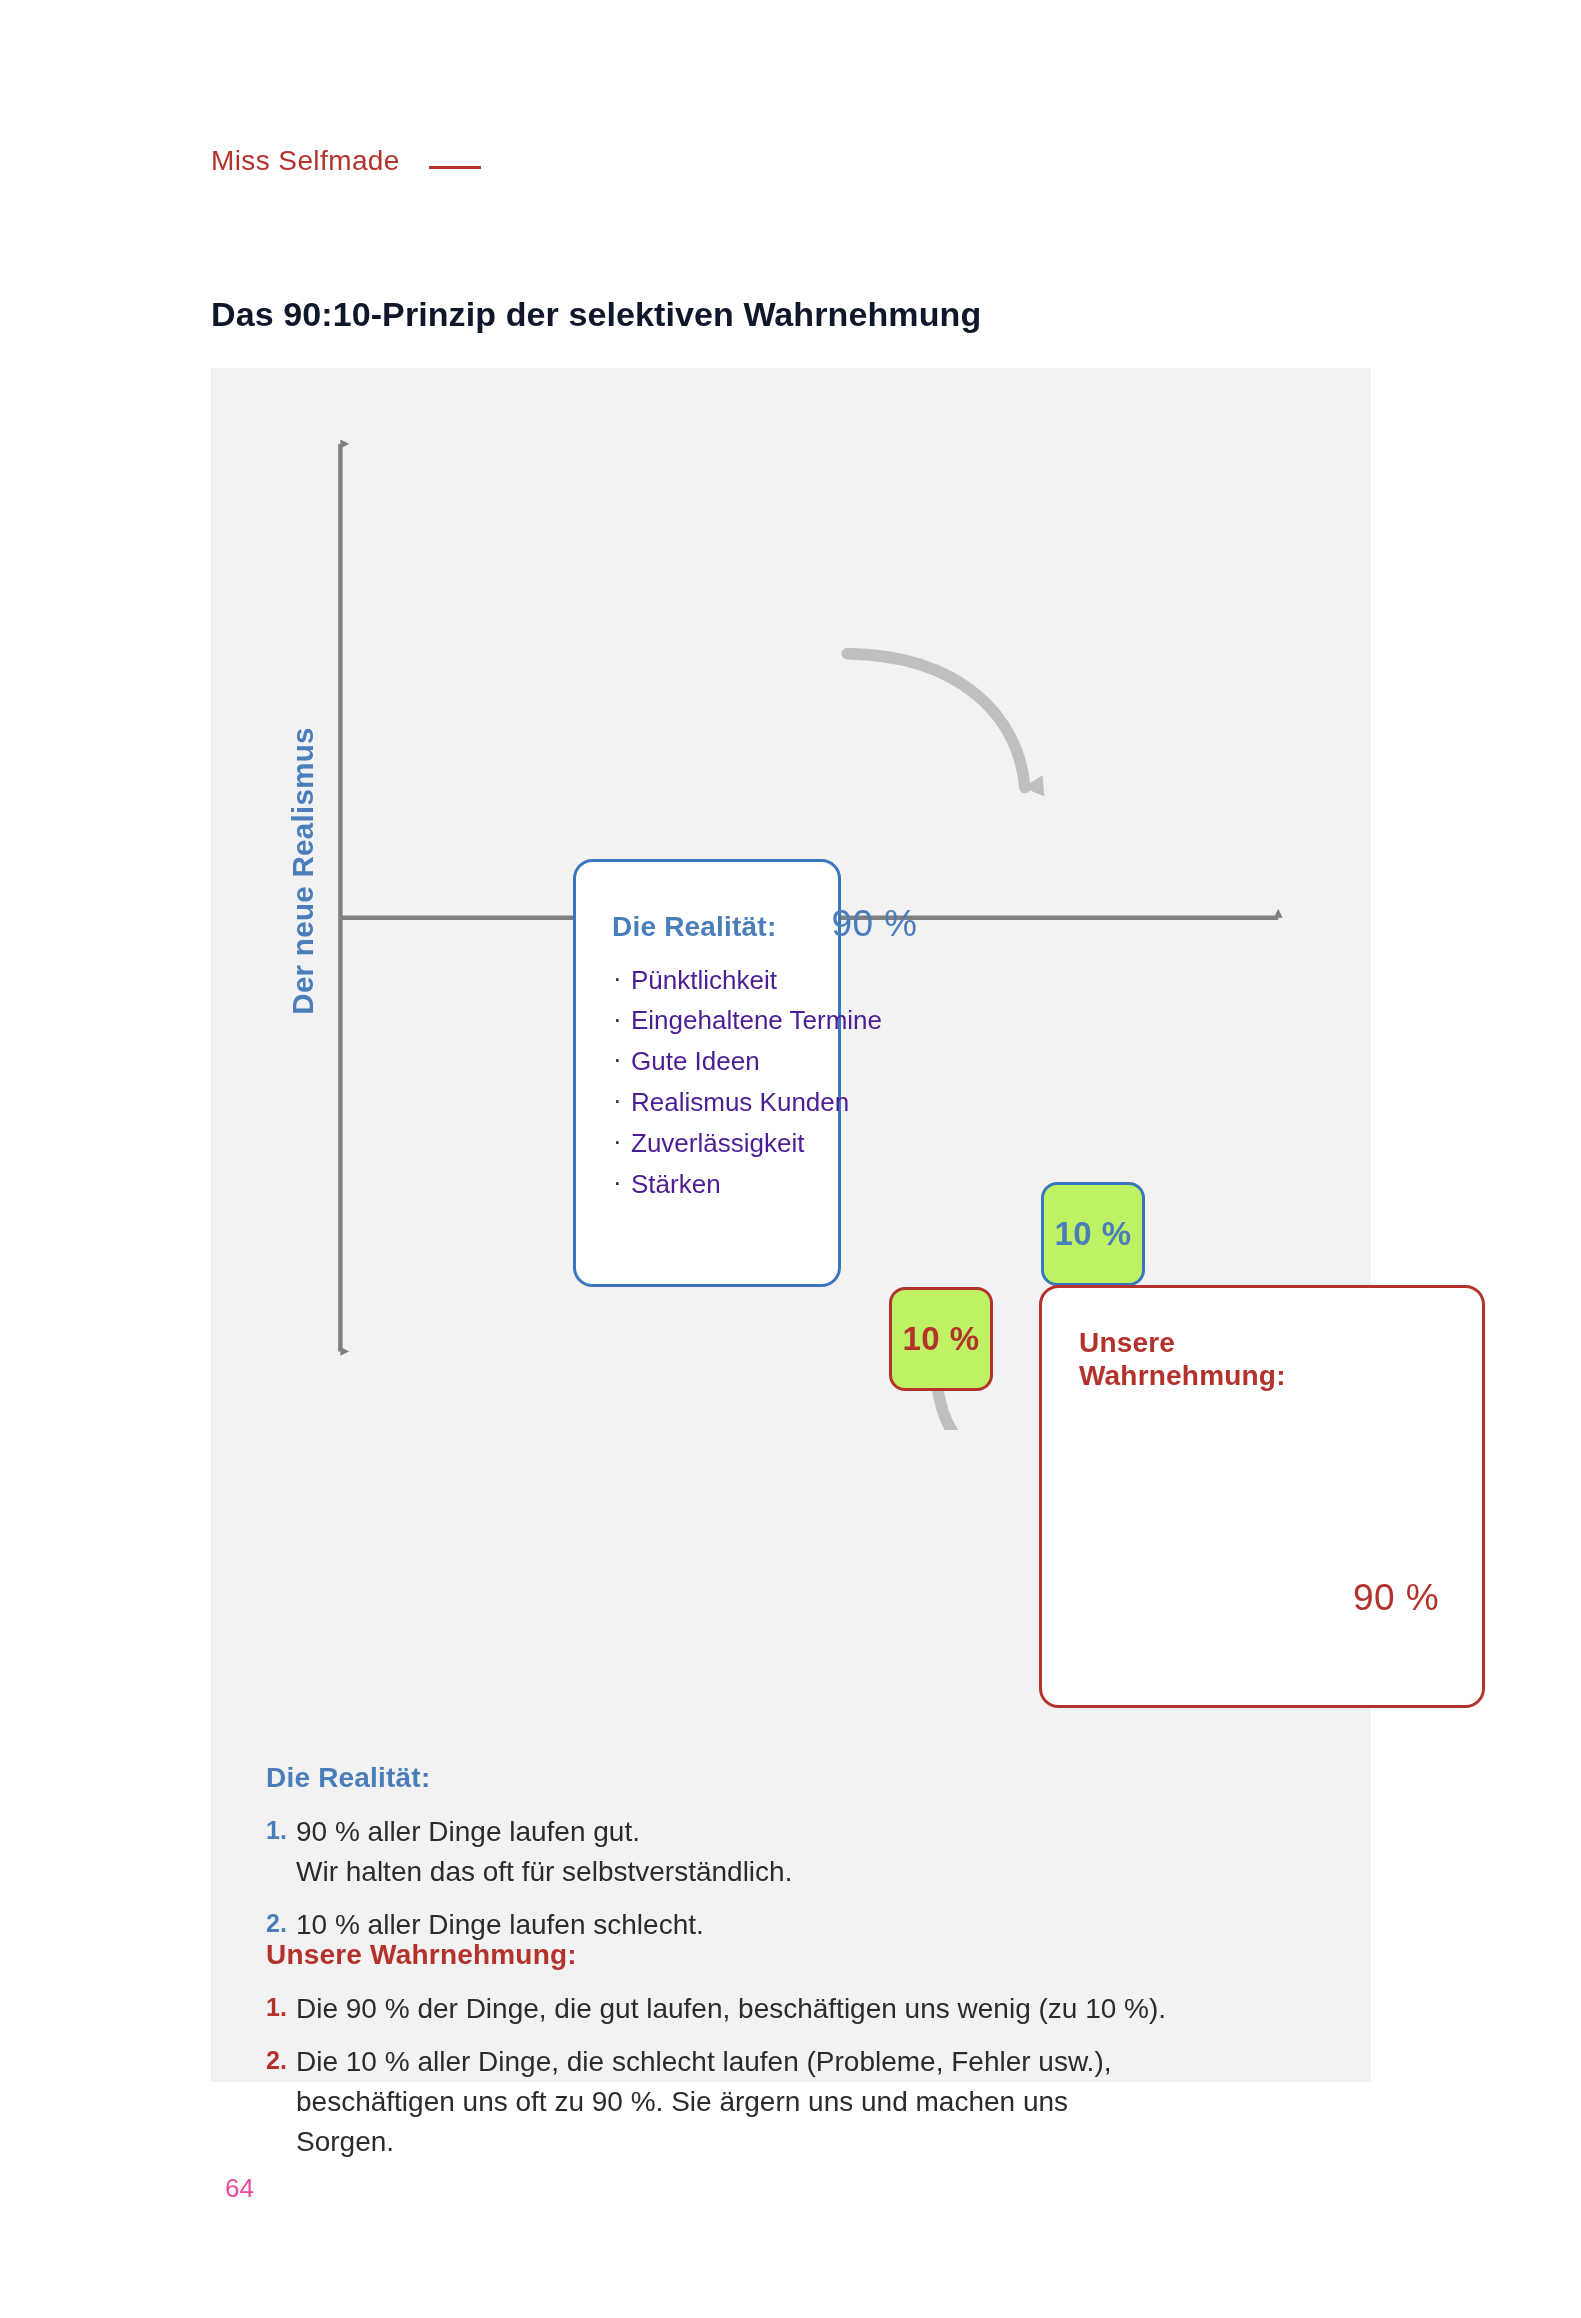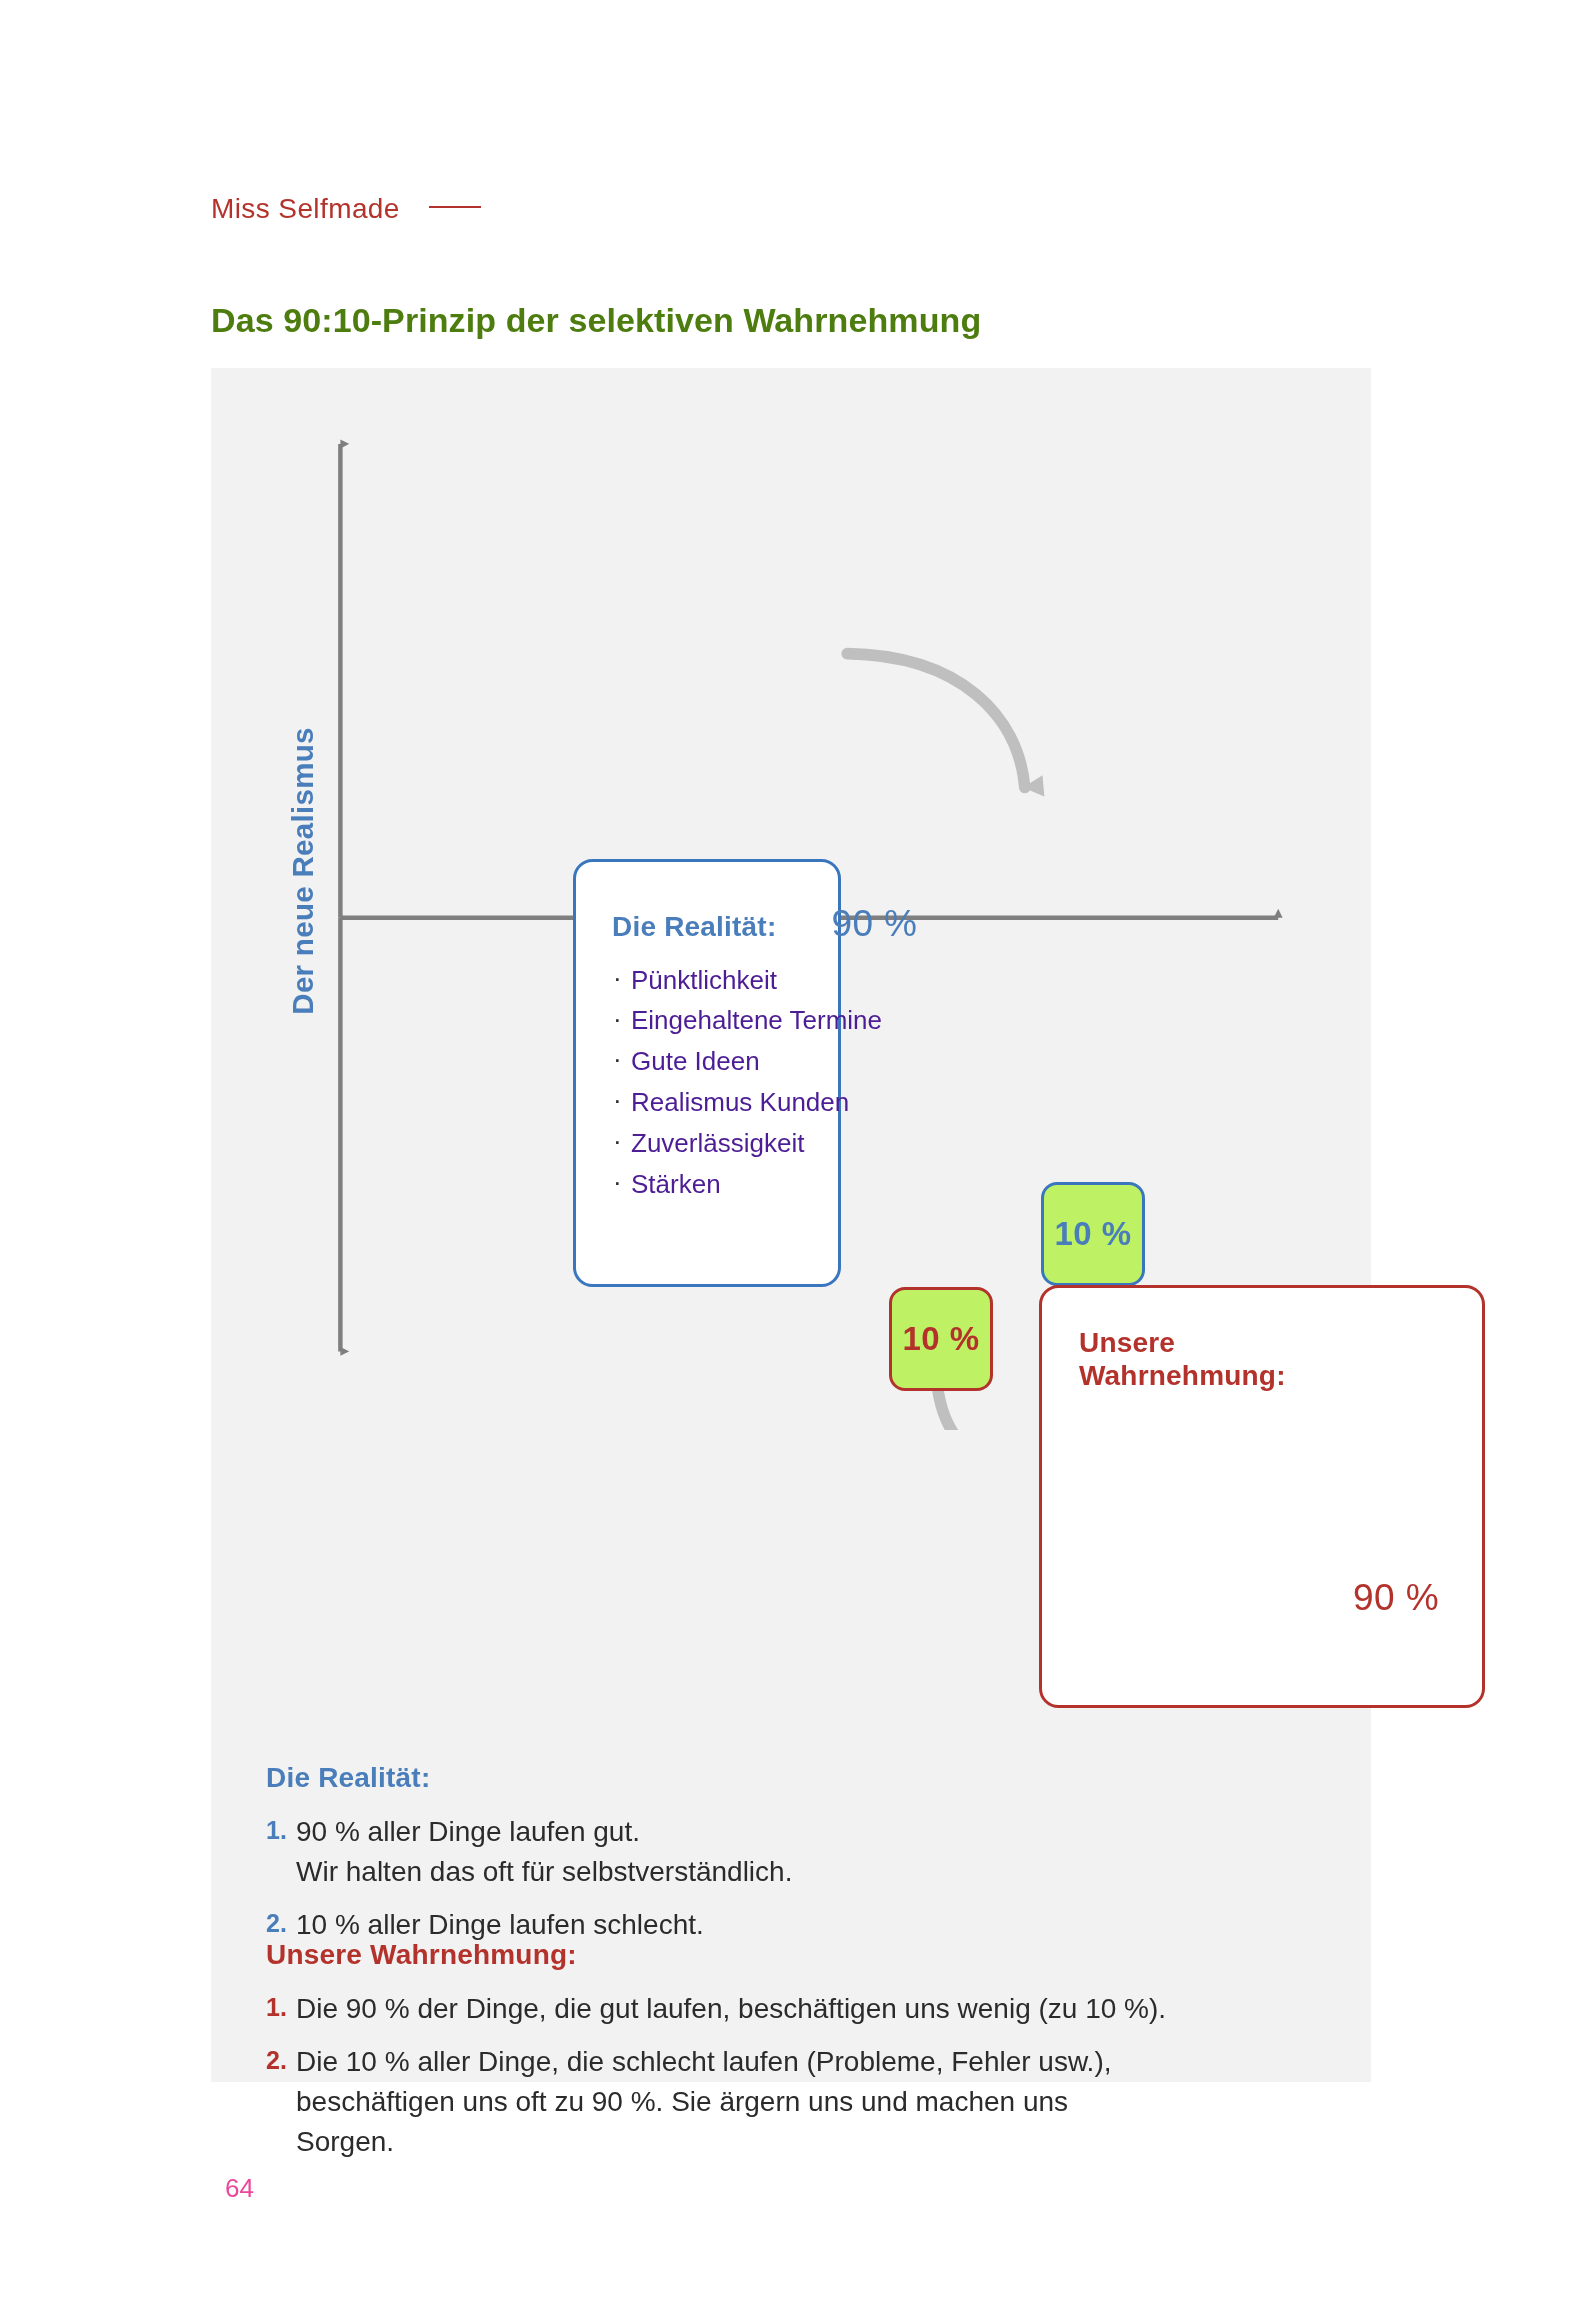--- a/index.html
+++ b/index.html
@@ -14,43 +14,43 @@
     font-family: "Liberation Sans", sans-serif;
     -webkit-font-smoothing: antialiased;
   }
 
   
   #running-head {
     position: absolute;
     left: 211px;
     top: 145px;
     display: flex;
+    align-items: center;
     gap: 29px;
-    margin-top: 48px;
   }
   #running-head .rh-text {
     font-size: 28px;
     color: #b3332c;
     letter-spacing: 0.4px;
     white-space: nowrap;
   }
   #running-head .rh-rule {
     width: 52px;
     height: 2.7px;
     background: #b3332c;
     margin-top: 12.5px;
   }
 
   
   #page-title {
     position: absolute;
     left: 211px;
-    top: 278px;
+    top: 272px;
     font-size: 34px;
-    color: #4d7c0f;
+    color: #0f172a;
     letter-spacing: 0.1px;
     white-space: nowrap;
   }
 
   
   #panel {
     position: absolute;
     left: 211px;
     top: 368px;
     width: 1160px;

